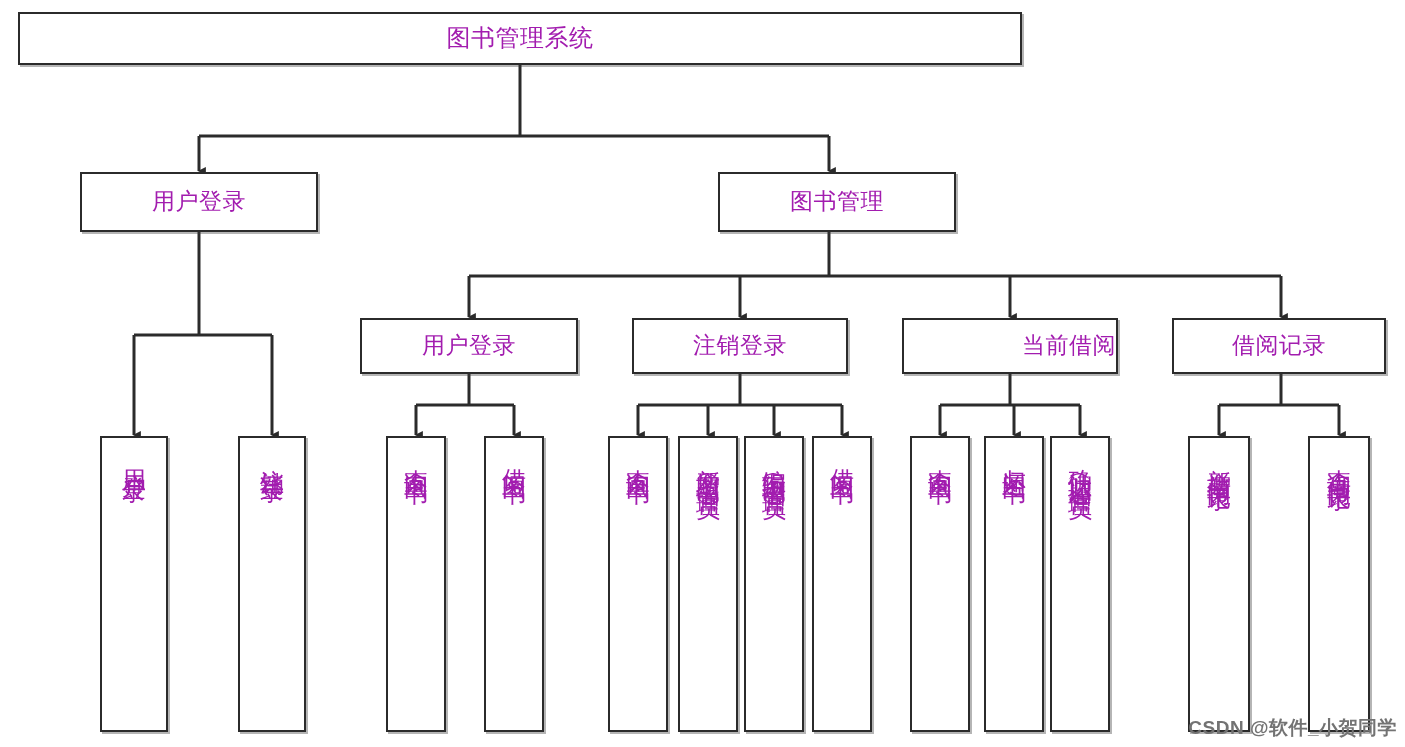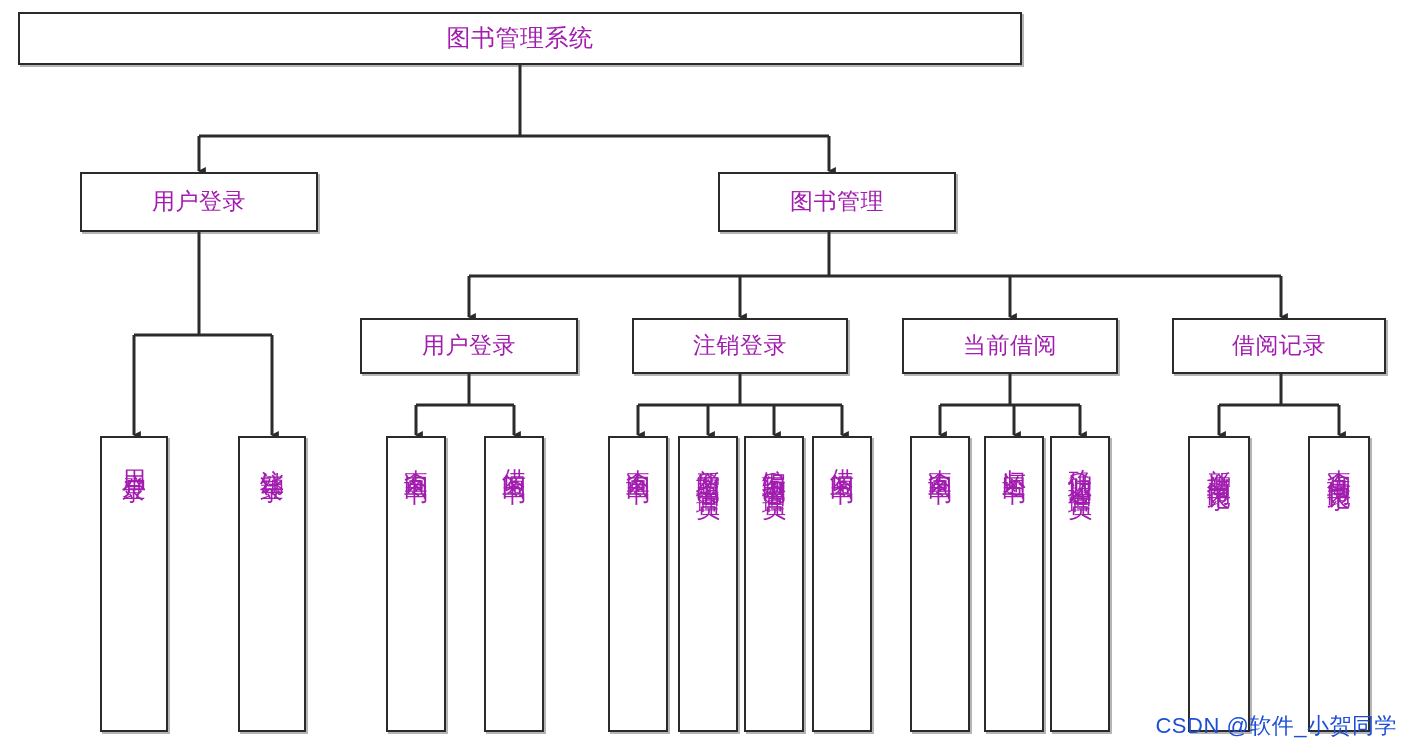--- a/index.html
+++ b/index.html
@@ -61,26 +61,27 @@
     text-orientation: upright;
     font-size: 24px;
     line-height: 1.0;
     letter-spacing: 4px;
     white-space: nowrap;
   }
   .watermark {
     position: absolute;
     right: 8px;
     bottom: 6px;
-    font-size: 22px;
-    color: #1d4ed8;
+    font-size: 19px;
+    color: #737373;
     letter-spacing: 0.5px;
     user-select: none;
     pointer-events: none;
     white-space: nowrap;
+    font-weight: bold;
   }
 </style>
 </head>
 <body>
 
 <div id="diagram-root">
 
   <svg class="diagram-canvas" viewBox="0 0 1405 747" xmlns="http://www.w3.org/2000/svg">
     <defs>
       <marker id="arrowhead" markerWidth="10" markerHeight="10" refX="4.2" refY="7.2" orient="auto" markerUnits="userSpaceOnUse">
@@ -133,21 +134,21 @@
       </div>
       <div class="node-box horizontal" style="left: 710px; top: 172px; width: 238px; height: 60px; margin-left: 8px;">
         <span class="node-label">图书管理</span>
       </div>
       <div class="node-box horizontal" style="left: 360px; top: 318px; width: 218px; height: 56px;">
         <span class="node-label">用户登录</span>
       </div>
       <div class="node-box horizontal" style="left: 632px; top: 318px; width: 216px; height: 56px;">
         <span class="node-label">注销登录</span>
       </div>
-      <div class="node-box horizontal" style="left: 902px; top: 318px; width: 216px; height: 56px;">
+      <div class="node-box horizontal" style="left: 902px; top: 318px; width: 216px; height: 56px; justify-content: flex-end;">
         <span class="node-label">当前借阅</span>
       </div>
       <div class="node-box horizontal" style="left: 1172px; top: 318px; width: 214px; height: 56px;">
         <span class="node-label">借阅记录</span>
       </div>
       <div class="node-box vertical" style="left: 100px; top: 436px; width: 68px; height: 296px;">
         <span class="node-label">用户登录</span>
       </div>
       <div class="node-box vertical" style="left: 238px; top: 436px; width: 68px; height: 296px;">
         <span class="node-label">注销登录</span>

